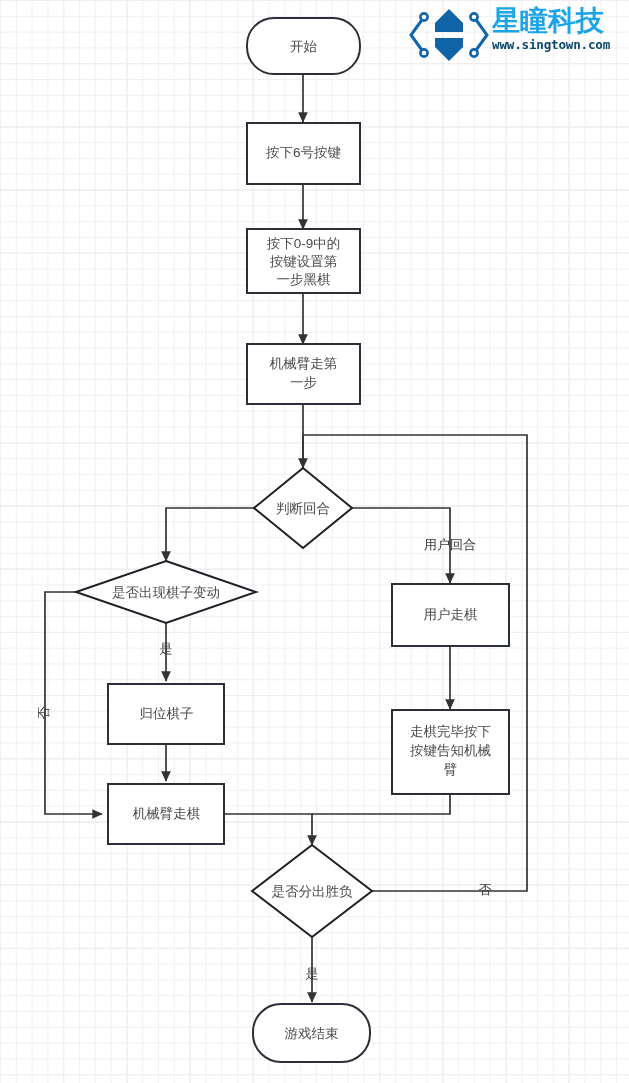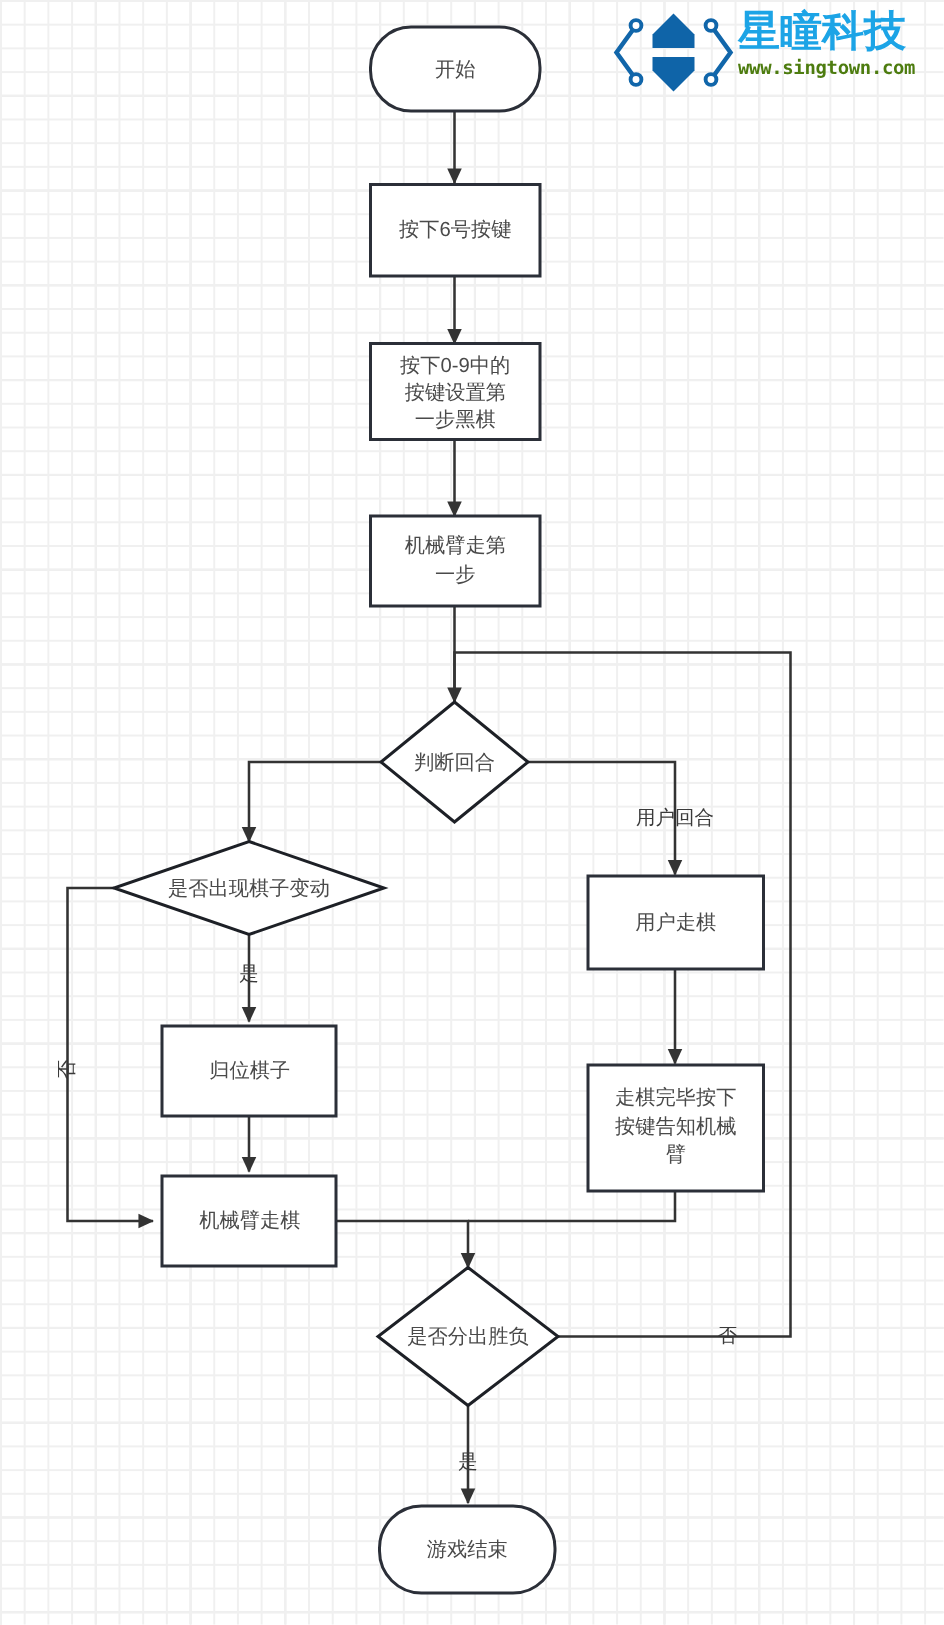--- a/index.html
+++ b/index.html
@@ -111,21 +111,21 @@
     font-weight: bold;
     color: #1ca4e6;
     letter-spacing: 0px;
     line-height: 1.02;
     white-space: nowrap;
   }
   #logo-url {
     font-family: "DejaVu Sans Mono", "Liberation Mono", monospace;
     font-size: 12.6px;
     font-weight: bold;
-    color: #4d7c0f;
+    color: #0c4a6e;
     letter-spacing: -0.2px;
     line-height: 1.05;
     margin-top: 2px;
     white-space: nowrap;
   }
 </style>
 </head>
 <body>
 
 <div id="grid-bg"></div>

